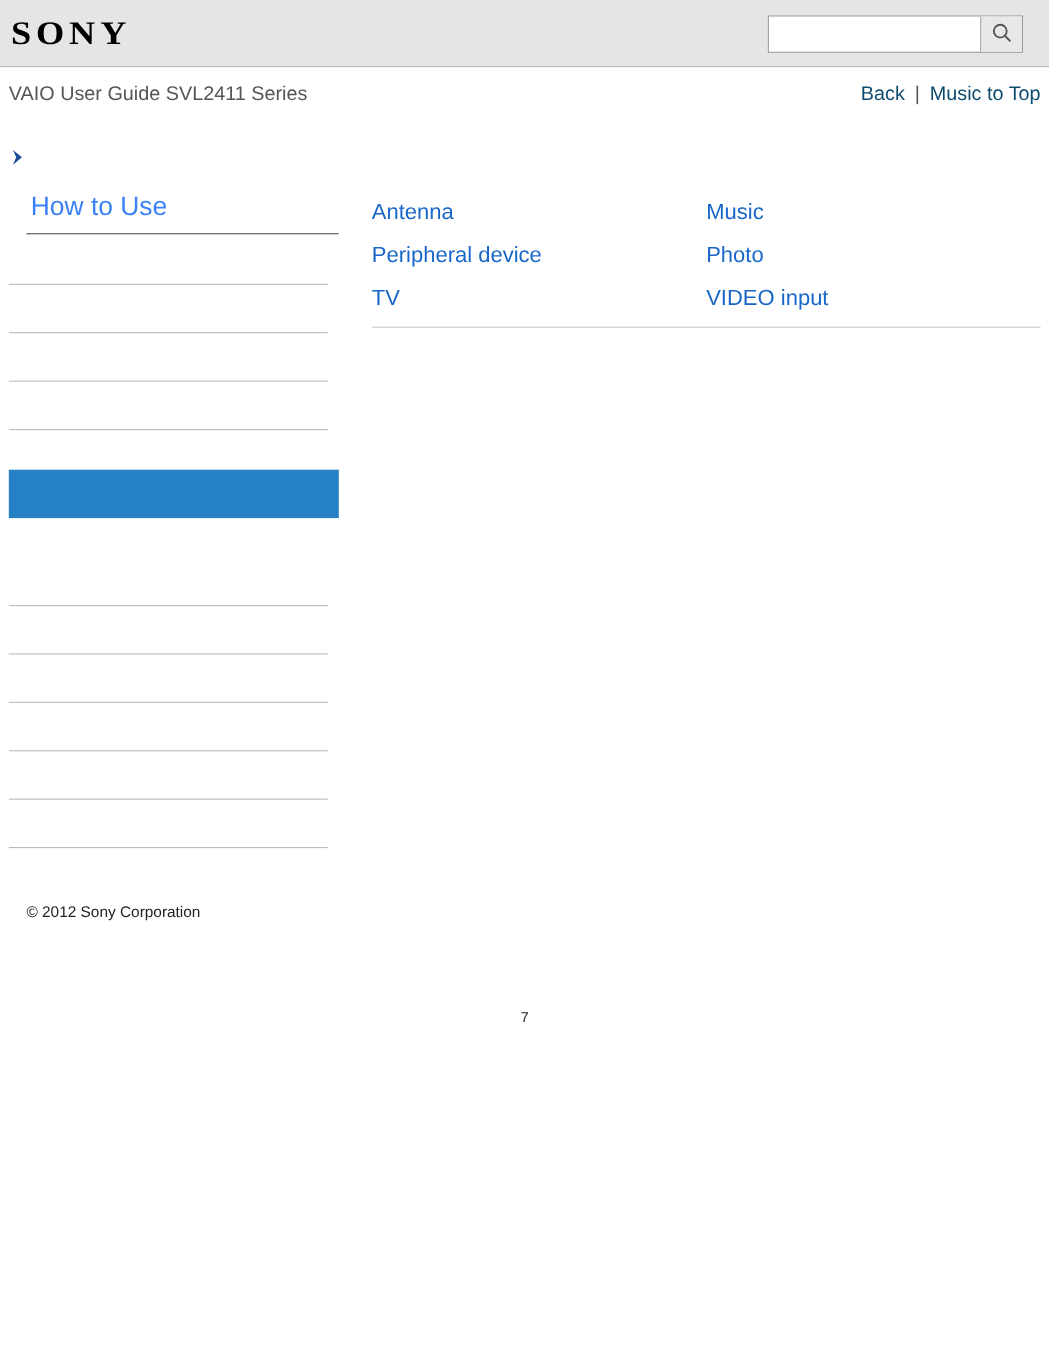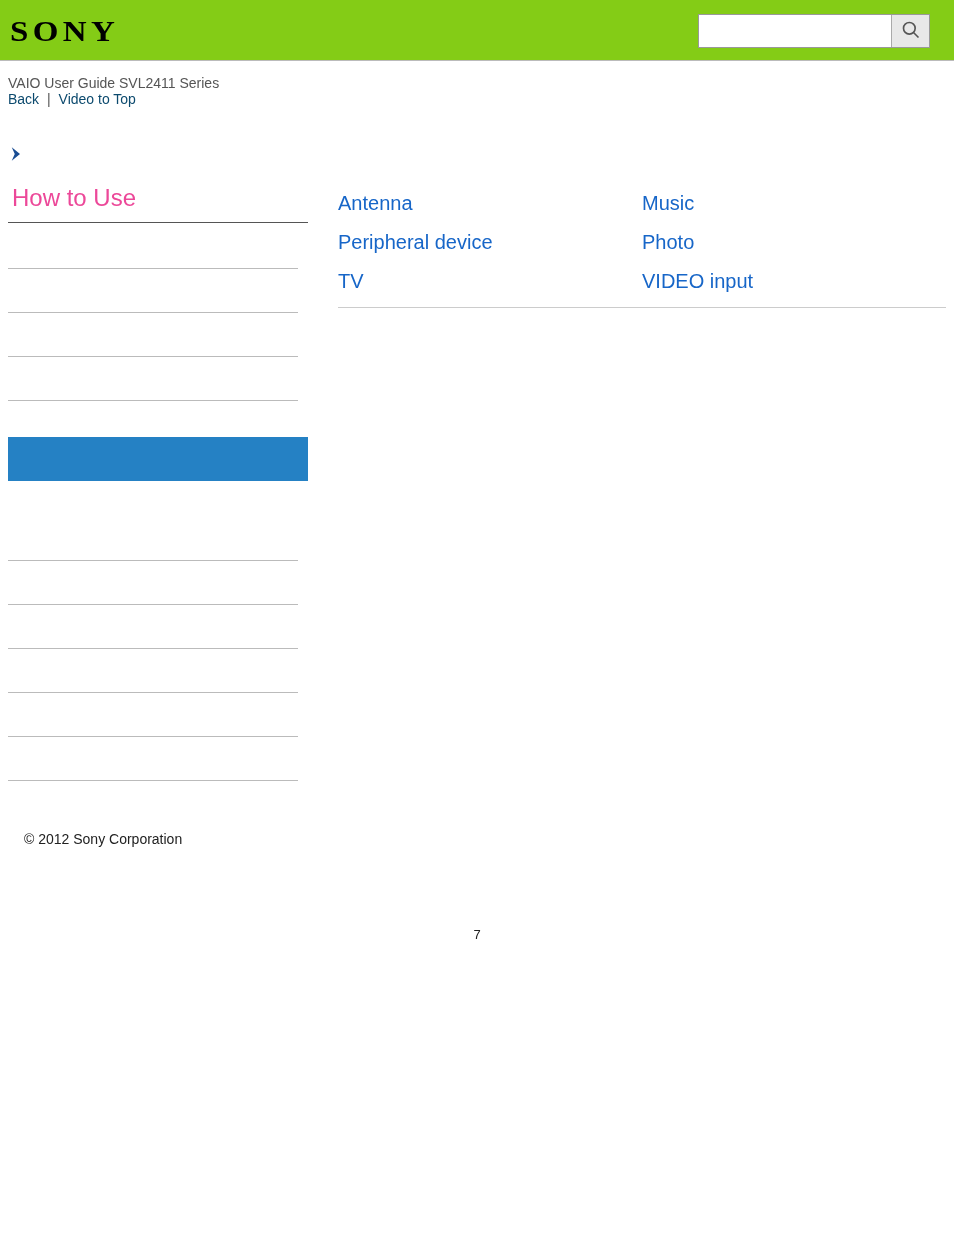--- a/index.html
+++ b/index.html
@@ -5,21 +5,21 @@
   * { box-sizing: border-box; margin: 0; padding: 0; }
   body {
     font-family: Arial, Helvetica, sans-serif;
     font-size: 15px;
     color: #333;
     background: #fff;
     width: 954px;
     margin: 0 auto;
   }
   .header {
-    background: #84cc16;
+    background: #e5e5e5;
     padding: 14px 24px 12px 10px;
     display: flex;
     justify-content: space-between;
     align-items: flex-start;
     border-bottom: 1px solid #bbb;
   }
   .logo {
     font-family: "Times New Roman", serif;
     font-weight: 900;
     font-size: 30px;
@@ -51,46 +51,46 @@
     cursor: pointer;
     display: flex;
     align-items: center;
     justify-content: center;
   }
   .search-btn svg { width: 20px; height: 20px; fill: none; stroke: #555; stroke-width: 2; }
   .subheader {
     display: flex;
     justify-content: space-between;
     padding: 14px 8px 10px 8px;
-    font-size: 14px;
+    font-size: 18px;
     color: #555;
-    flex-direction: column;
   }
   .subheader .right a { color: #0c4a6e; text-decoration: none; }
   .subheader .right span.sep { color: #555; margin: 0 4px; }
   .chevron {
     margin: 28px 0 12px 8px;
   }
   .chevron svg { width: 18px; height: 18px; fill: #1a4d93; }
   .content {
     display: flex;
     padding: 0 8px 20px 8px;
     gap: 30px;
   }
   .sidebar {
     width: 300px;
     flex-shrink: 0;
   }
   .sidebar-title {
     font-size: 24px;
     font-weight: normal;
-    color: #ec4899;
+    color: #3b82f6;
     padding: 6px 0 10px 4px;
     border-bottom: 1px solid #555;
     margin-bottom: 2px;
+    margin-left: 16px;
   }
   .side-item {
     border-bottom: 1px solid #bbb;
     height: 44px;
     cursor: pointer;
   }
   .side-item.short {
     width: 290px;
   }
   .side-item.gap-before {
@@ -150,21 +150,21 @@
       </span>
     </button>
   </div>
 </div>
 
 <div class="subheader">
   <div>VAIO User Guide SVL2411 Series</div>
   <div class="right">
     <a href="#">Back</a>
     <span class="sep">|</span>
-    <a href="#">Video to Top</a>
+    <a href="#">Music to Top</a>
   </div>
 </div>
 
 <div class="chevron">
   <svg viewBox="0 0 24 24">
       <path d="M5 3 L16 12 L5 21 L9 12 Z"></path>
     </svg>
 </div>
 
 <div class="content">

